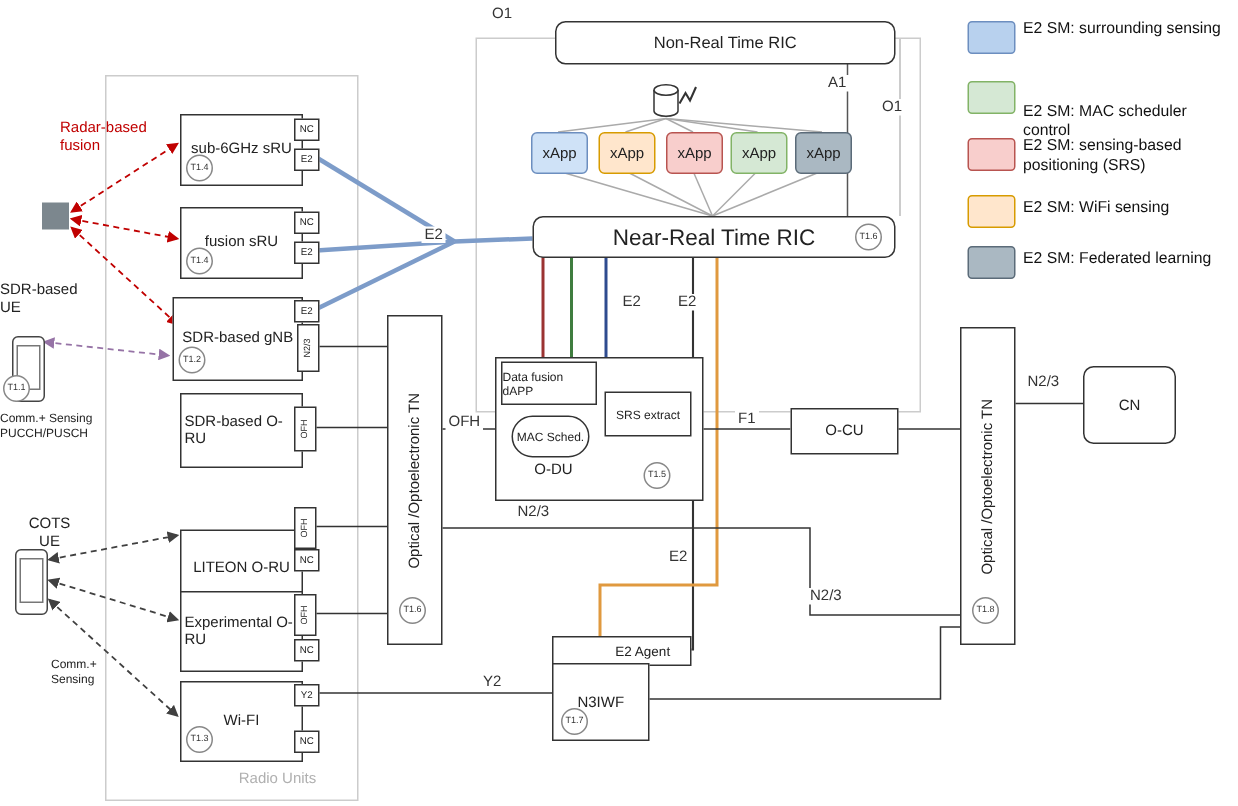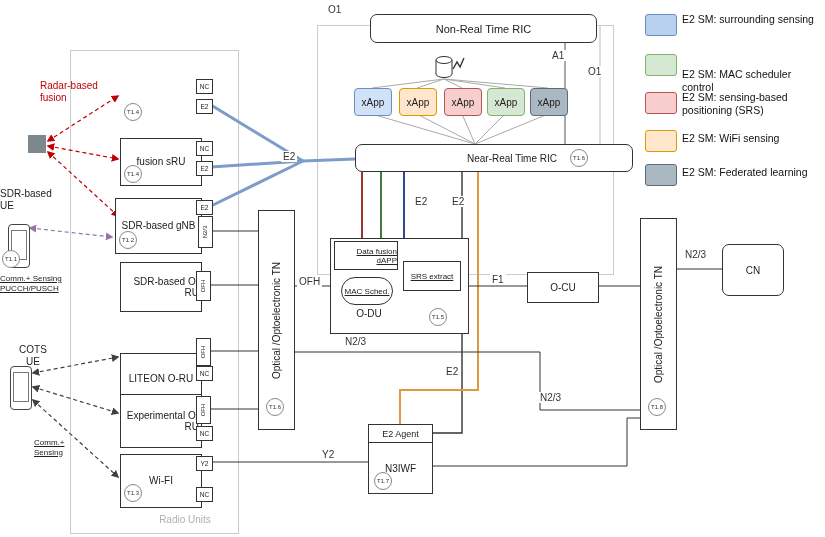--- a/index.html
+++ b/index.html
@@ -1,36 +1,36 @@
 <!DOCTYPE html>
 <html><head>
 <meta charset="utf-8">
 <style>
   html,body{margin:0;padding:0;background:#fff;font-family:"Liberation Sans",sans-serif;}
   #stage{position:relative;width:825px;height:537px;background:#fff;overflow:hidden;}
   .container-rect{position:absolute;border:1px solid #ccc;background:transparent;}
   svg.wires{position:absolute;left:0;top:0;z-index:1;pointer-events:none;}
-  .box{position:absolute;background:#fff;border:1px solid #333;z-index:2;display:flex;align-items:center;justify-content:center;text-align:right;color:#222;}
+  .box{position:absolute;background:#fff;border:1px solid #333;z-index:2;display:flex;align-items:center;justify-content:center;text-align:left;color:#222;}
   .rounded{border-radius:7px;}
   .unit{font-size:10px;line-height:1.15;padding:2px;z-index:2;}
   .tag{position:absolute;z-index:3;background:#fff;border:1px solid #333;width:15px;height:13px;font-size:6.5px;display:flex;align-items:center;justify-content:center;color:#222;}
   .vtag{position:absolute;z-index:3;background:#fff;border:1px solid #333;width:13px;display:flex;align-items:center;justify-content:center;color:#222;}
   .vtag span{transform:rotate(-90deg);font-size:6px;white-space:nowrap;}
   .badge{position:absolute;z-index:4;width:16px;height:16px;border-radius:50%;background:#fff;border:1px solid #888;font-size:6px;display:flex;align-items:center;justify-content:center;color:#333;}
   .lbl{position:absolute;z-index:3;font-size:10px;color:#333;background:#fff;padding:0 2px;line-height:1.1;}
   .txt{position:absolute;z-index:3;color:#222;line-height:1.2;}
   .tn{flex-direction:column;}
   .tn span{transform:rotate(-90deg);white-space:nowrap;font-size:10px;}
   .xapp{position:absolute;z-index:2;width:36px;height:26px;border:1px solid #666;border-radius:4px;display:flex;align-items:center;justify-content:center;font-size:10px;color:#222;}
   .legend-swatch{position:absolute;width:30px;height:20px;border:1px solid #666;border-radius:3px;z-index:2;}
   .legend-text{position:absolute;font-size:10.5px;color:#111;width:132px;line-height:1.25;z-index:2;}
   .phone{position:absolute;z-index:2;border:1.5px solid #444;border-radius:4px;background:#fff;}
   .phone .screen{position:absolute;left:2px;right:2px;top:5px;bottom:7px;border:1px solid #777;}
   .graybox{position:absolute;z-index:2;background:#7c878e;}
-  .small8{font-size:8px;text-decoration:underline;}
+  .small8{font-size:8px;}
 </style>
 </head>
 <body>
 
 <div id="stage">
 
   <div class="container-rect" style="left:70px;top:50px;width:167px;height:482px;"></div>
   <div class="container-rect" style="left:317px;top:25px;width:295px;height:248px;"></div>
 
   <svg class="wires" width="825" height="537" viewBox="0 0 825 537">
@@ -122,21 +122,21 @@
   <div class="xapp" style="left: 444px; top: 88px; background-color: rgb(248, 206, 204); border-color: rgb(184, 84, 80);">
       <span>xApp</span>
     </div>
   <div class="xapp" style="left: 487px; top: 88px; background-color: rgb(213, 232, 212); border-color: rgb(130, 179, 102);">
       <span>xApp</span>
     </div>
   <div class="xapp" style="left: 530px; top: 88px; background-color: rgb(170, 184, 194); border-color: rgb(91, 107, 121);">
       <span>xApp</span>
     </div>
 
-  <div class="box rounded" style="left:355px;top:144px;width:240px;height:26px;font-size:10px;padding-left:36px;">
+  <div class="box rounded" style="left:355px;top:144px;width:240px;height:26px;font-size:15px;">
     <span>Near-Real Time RIC</span>
   </div>
   <div class="badge" style="left:570px;top:149px;">T1.6</div>
 
   <div class="box" style="left:330px;top:238px;width:137px;height:94px;"></div>
   <div class="box small8" style="left:334px;top:241px;width:62px;height:27px;">
       <span>Data fusion dAPP</span>
     </div>
   <div class="box small8" style="left:341px;top:277px;width:50px;height:26px;border-radius:14px;">
       <span>MAC Sched.</span>
@@ -157,28 +157,31 @@
     </div>
   <div class="badge" style="left:648px;top:398px;">T1.8</div>
 
   <div class="box" style="left:527px;top:272px;width:70px;height:29px;font-size:10px;">
       <span>O-CU</span>
     </div>
   <div class="box rounded" style="left:722px;top:244px;width:60px;height:50px;font-size:10px;">
       <span>CN</span>
     </div>
 
-  <div class="box" style="left:368px;top:424px;width:63px;height:18px;font-size:9px;">
+  <div class="box" style="left:368px;top:424px;width:63px;height:18px;font-size:9px;padding-left:28px;">
       <span>E2 Agent</span>
     </div>
   <div class="box" style="left:368px;top:442px;width:63px;height:50px;font-size:10px;">
       <span>N3IWF</span>
     </div>
   <div class="badge" style="left:374px;top:472px;">T1.7</div>
 
+  <div class="box unit" style="left:120px;top:76px;width:76px;height:42px;">
+      <span>sub-6GHz sRU</span>
+    </div>
   <div class="tag" style="left:196px;top:79px;">NC</div>
   <div class="tag" style="left:196px;top:99px;">E2</div>
   <div class="badge" style="left:124px;top:103px;">T1.4</div>
 
   <div class="box unit" style="left:120px;top:138px;width:76px;height:42px;">
       <span>fusion sRU</span>
     </div>
   <div class="tag" style="left:196px;top:141px;">NC</div>
   <div class="tag" style="left:196px;top:161px;">E2</div>
   <div class="badge" style="left:124px;top:165px;">T1.4</div>

